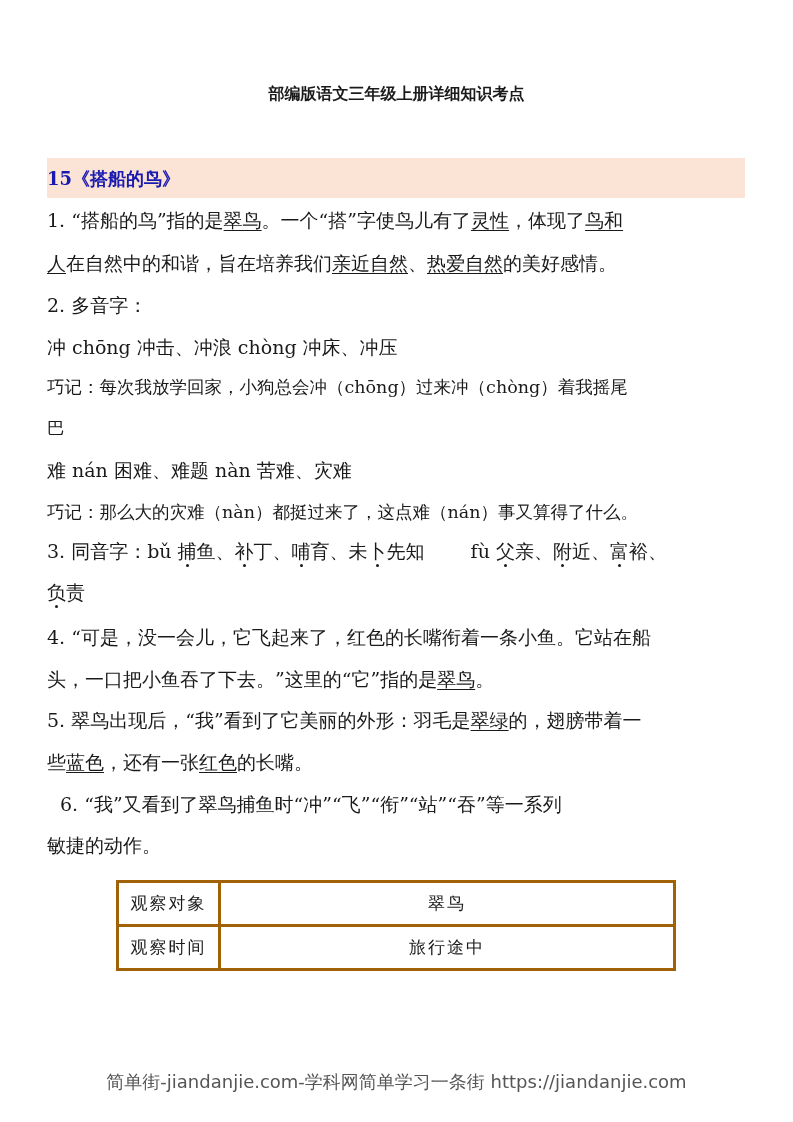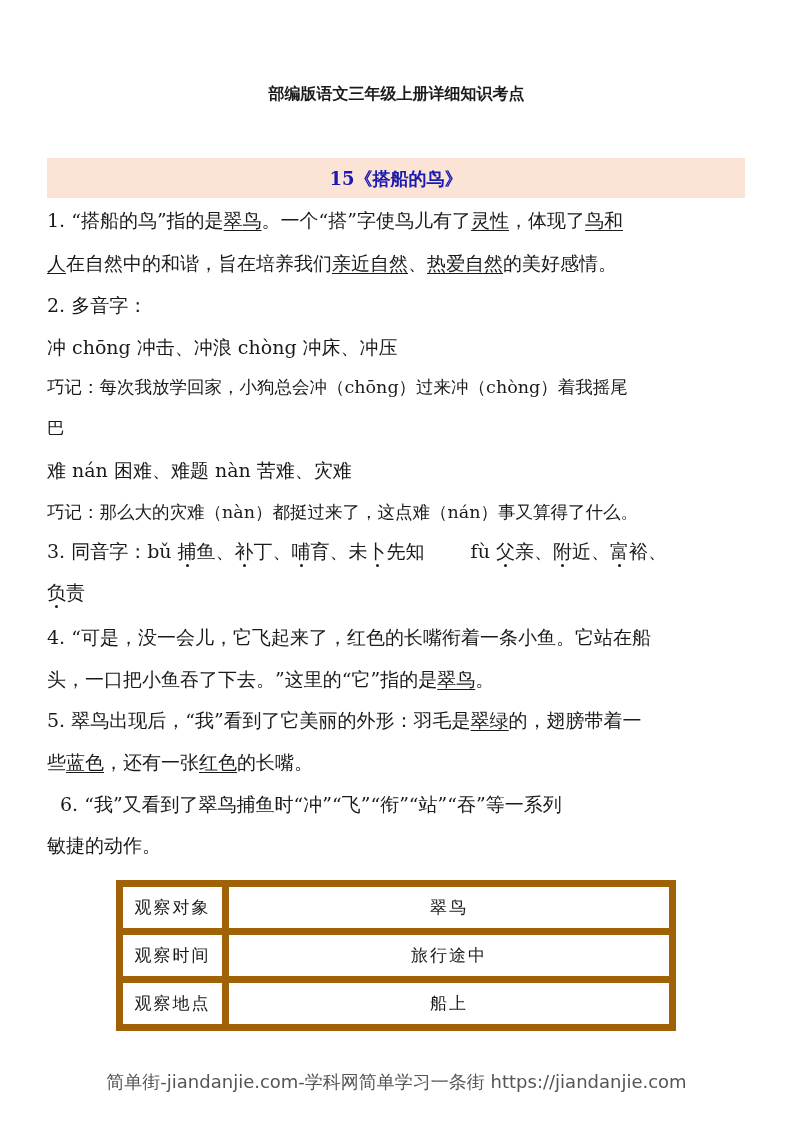--- a/index.html
+++ b/index.html
@@ -10,41 +10,41 @@
   }
   .doc-title {
     position: absolute; left: 0; top: 84px; width: 793px; text-align: center;
     font-size: 16px; font-weight: bold; letter-spacing: 0px;
   }
   .section-band {
     position: absolute; left: 47px; top: 158px; width: 698px; height: 40px;
     background: #fbe3d6;
   }
   .section-title {
-    position: absolute; left: 0; top: 9px; width: 100%; text-align: center;
+    position: absolute; left: 0; top: 9px; width: 100%; 
     font-size: 18px; font-weight: bold; color: #1a1ab0;
   }
   .line {
     position: absolute; left: 47px; width: 700px; white-space: nowrap;
     font-size: 19px; line-height: 28px;
   }
   .line.small { font-size: 17.5px; }
   .u { text-decoration: underline; text-underline-offset: 3px; }
   .dot { position: relative; }
   .dot::after {
     content: ""; position: absolute; left: 50%; bottom: -5px; width: 3px; height: 3px;
     margin-left: -1.5px; background: #1a1a1a; border-radius: 50%;
   }
   .gap { display: inline-block; }
   table.obs {
     position: absolute; left: 116px; top: 880px; width: 560px;
     border-collapse: collapse; font-size: 17px;
   }
   table.obs td {
-    border: 7px solid #a16207; height: 41px; padding: 0;
+    border: 3px solid #a16207; height: 41px; padding: 0;
   }
   table.obs td.k { width: 99px; text-align: center; letter-spacing: 2px; }
   table.obs td.v { text-align: center; letter-spacing: 2px; }
   .footer {
     position: absolute; left: 0; top: 1070px; width: 793px; text-align: center;
     font-family: "DejaVu Sans", "Liberation Sans", sans-serif;
     font-size: 18px; color: #555;
   }
 </style>
 </head>
@@ -95,20 +95,16 @@
 <table class="obs">
   <tbody>
       <tr>
     <td class="k">观察对象</td>
     <td class="v">翠鸟</td>
   </tr>
   <tr>
     <td class="k">观察时间</td>
     <td class="v">旅行途中</td>
   </tr>
-  <tr>
-    <td class="k">观察地点</td>
-    <td class="v">船上</td>
-  </tr>
 </tbody>
   </table>
 
 <div class="footer">简单街-jiandanjie.com-学科网简单学习一条街 https://jiandanjie.com</div>
 
 </body></html>

